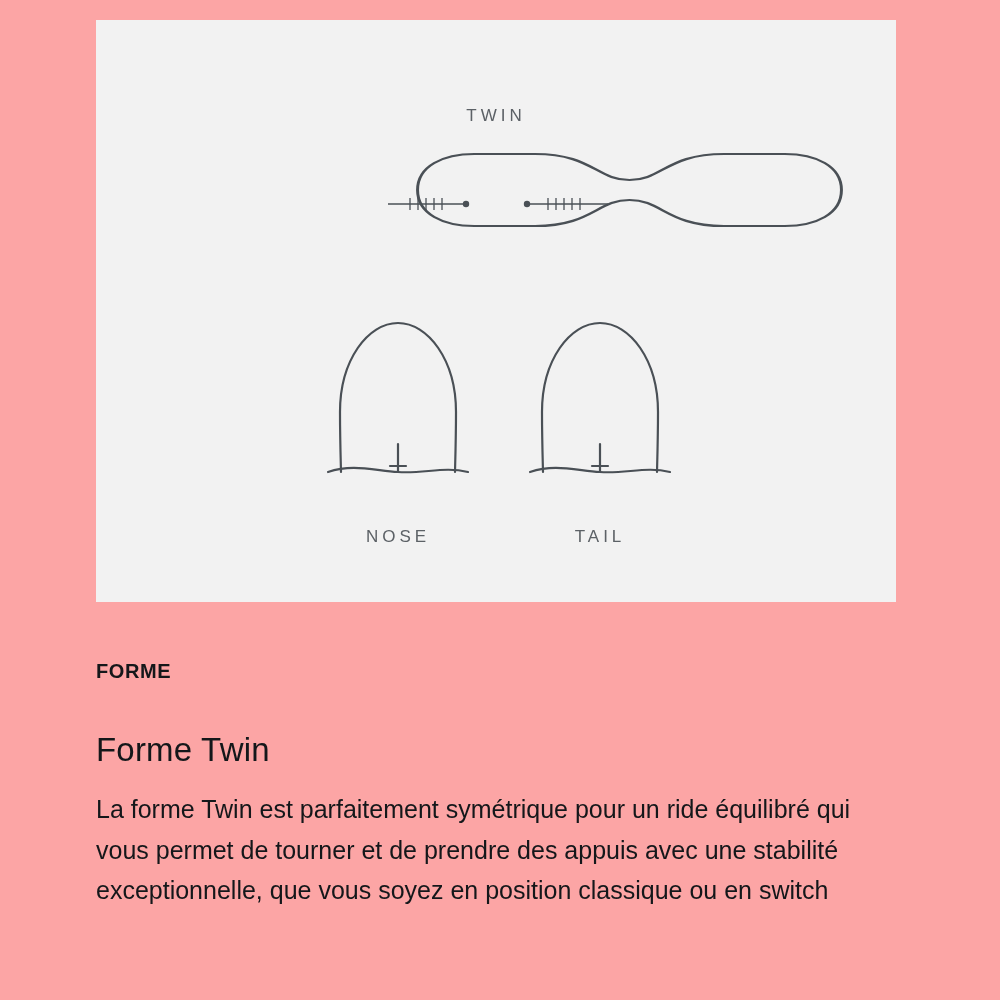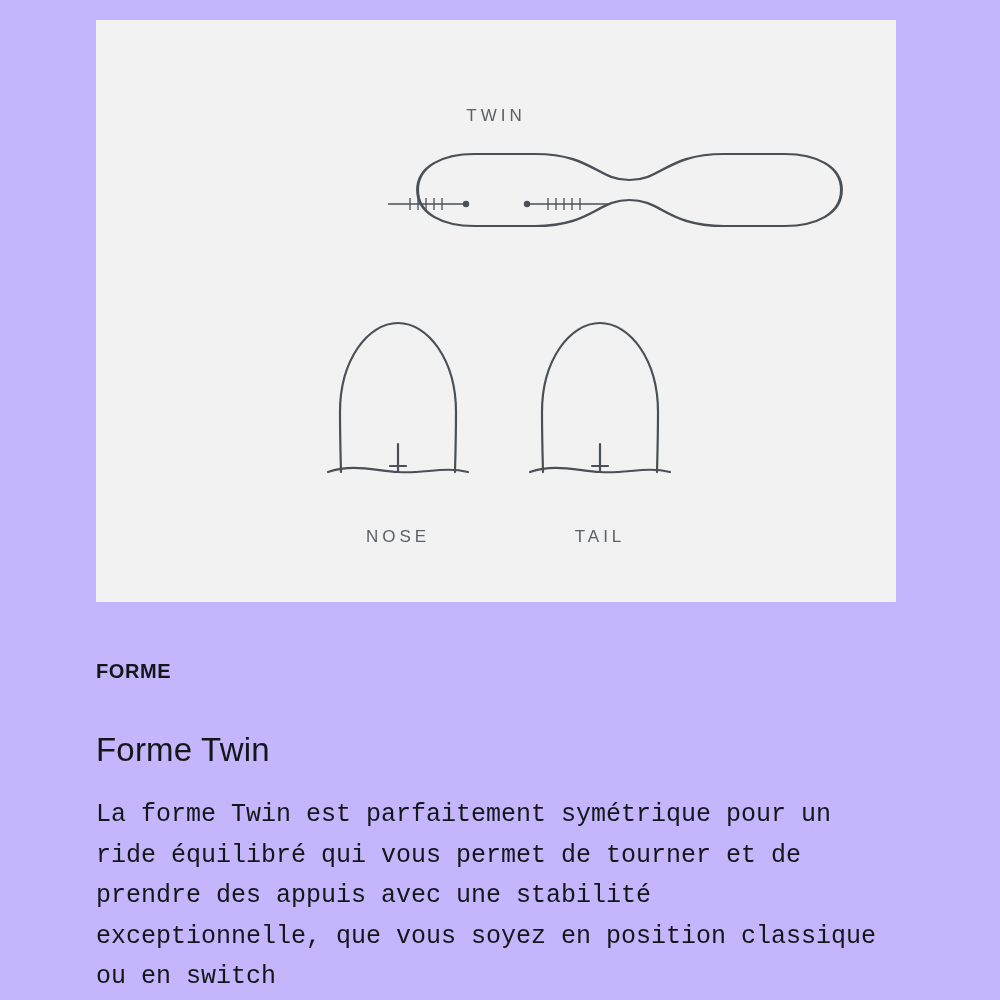--- a/index.html
+++ b/index.html
@@ -8,21 +8,21 @@
     background: #fdfcfa;
     width: 1000px;
     height: 1000px;
     overflow: hidden;
     font-family: "Liberation Sans", sans-serif;
   }
   #page {
     position: relative;
     width: 1000px;
     height: 1000px;
-    background: #c4b5fd;
+    background: #fca5a5;
   }
   
   .diagram-panel {
     position: absolute;
     left: 96px;
     top: 20px;
     width: 800px;
     height: 582px;
     background: #f2f2f2;
   }
@@ -50,25 +50,25 @@
     font-weight: bold;
     letter-spacing: 0.6px;
     color: #14171a;
     margin: 0 0 48px 0;
   }
   .headline {
     font-family: "Liberation Sans", sans-serif;
     font-size: 33px;
     font-weight: 400;
     color: #14171a;
-    margin: 0 0 26px 0;
+    margin: 0 0 20px 0;
     letter-spacing: 0.2px;
   }
   .body-copy {
-    font-family: Liberation Mono, monospace;
+    font-family: Liberation Sans, sans-serif;
     font-size: 25px;
     line-height: 1.62;
     color: #14171a;
     margin: 0;
     max-width: 790px;
   }
 </style>
 </head>
 <body>
 

